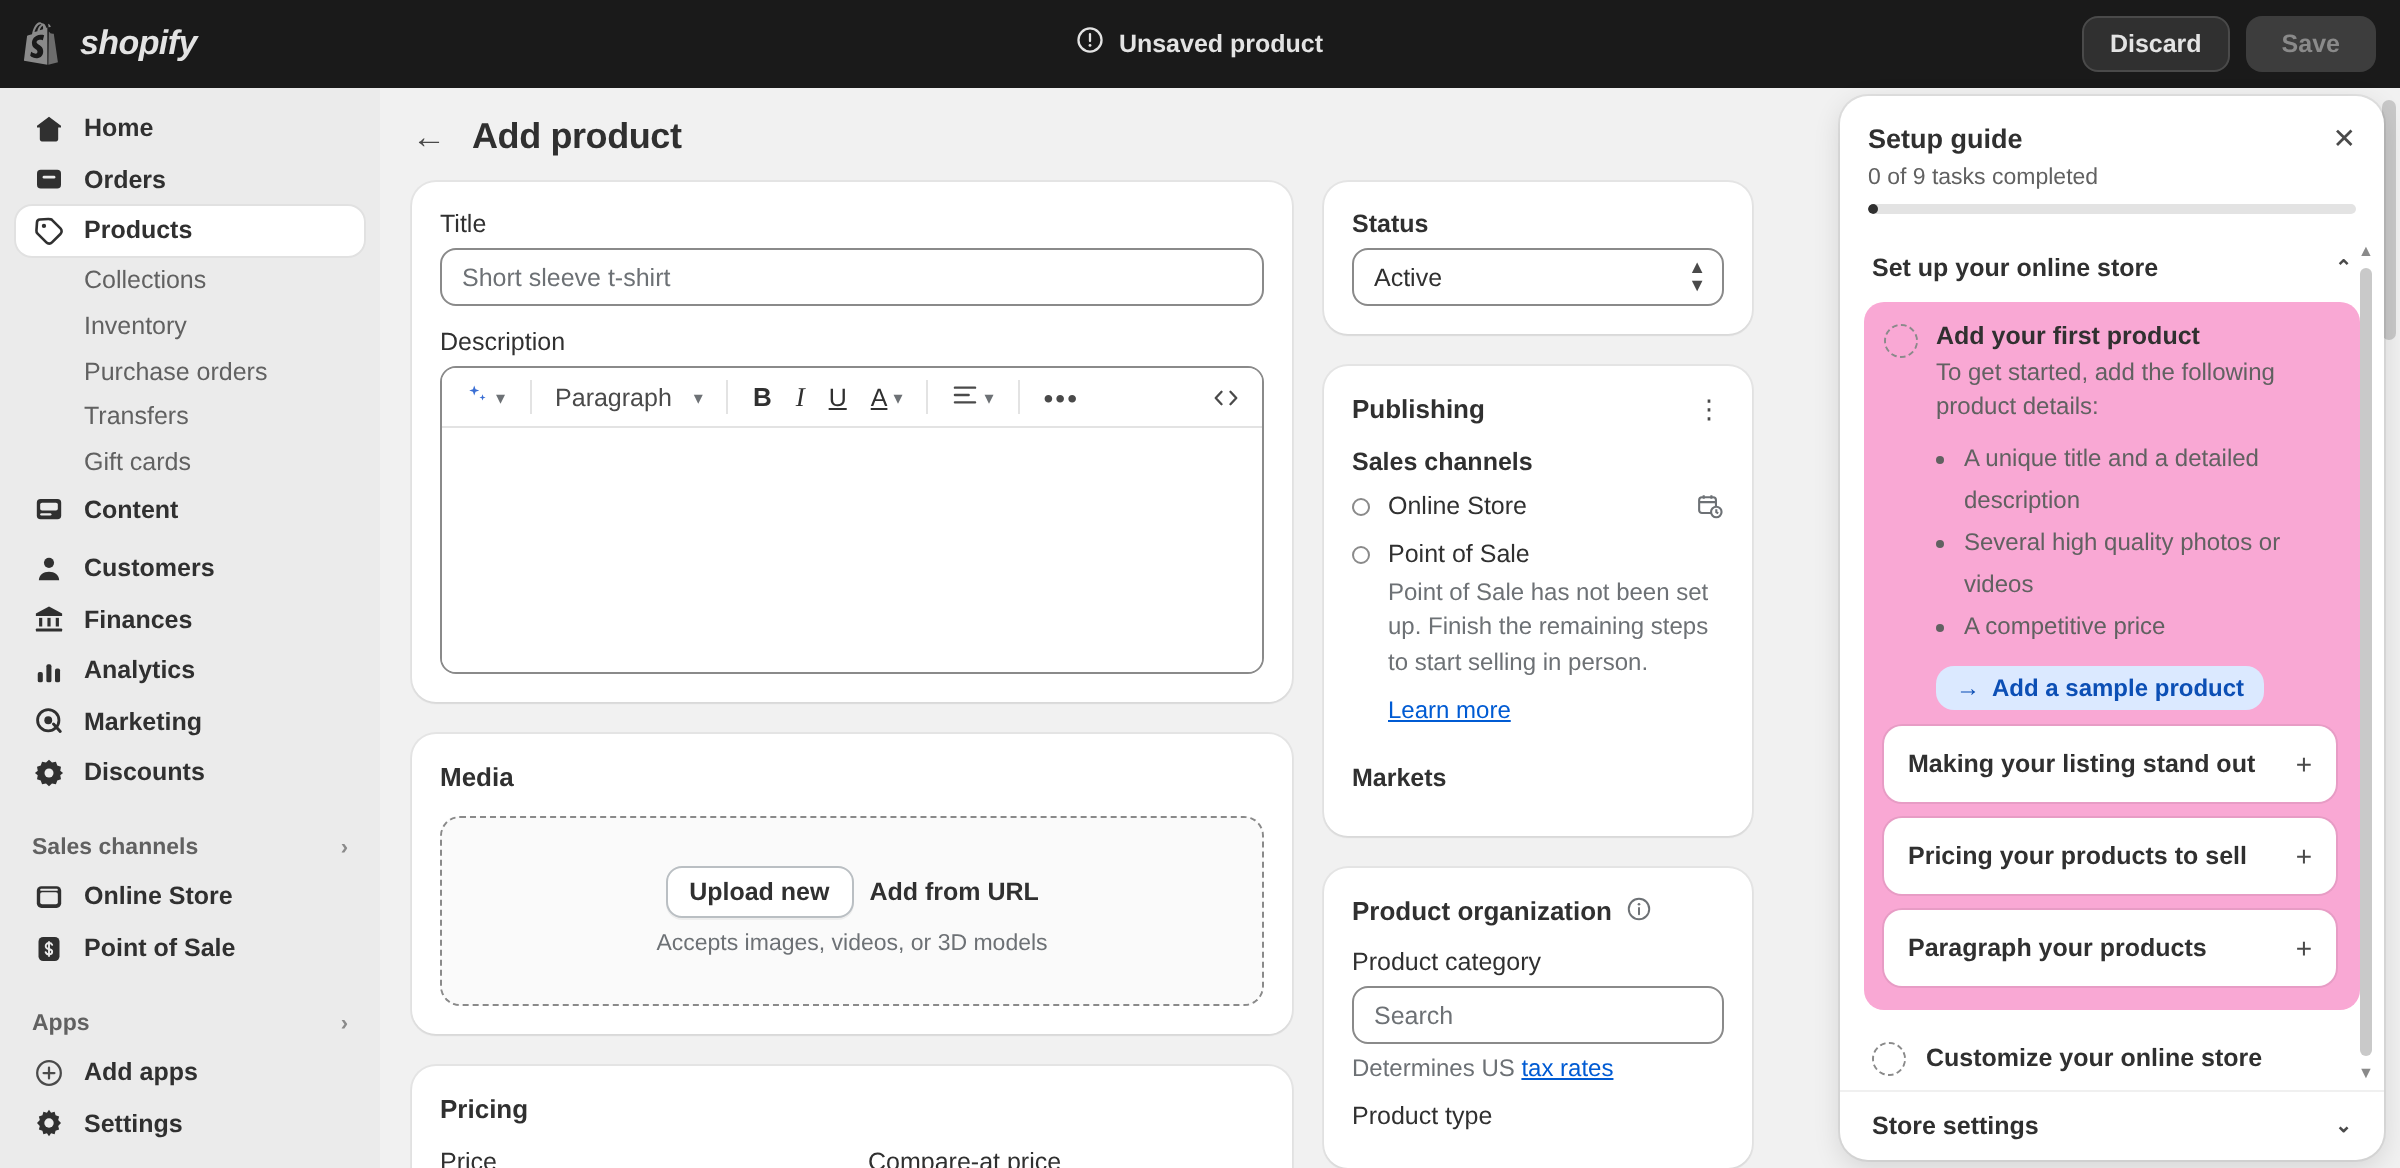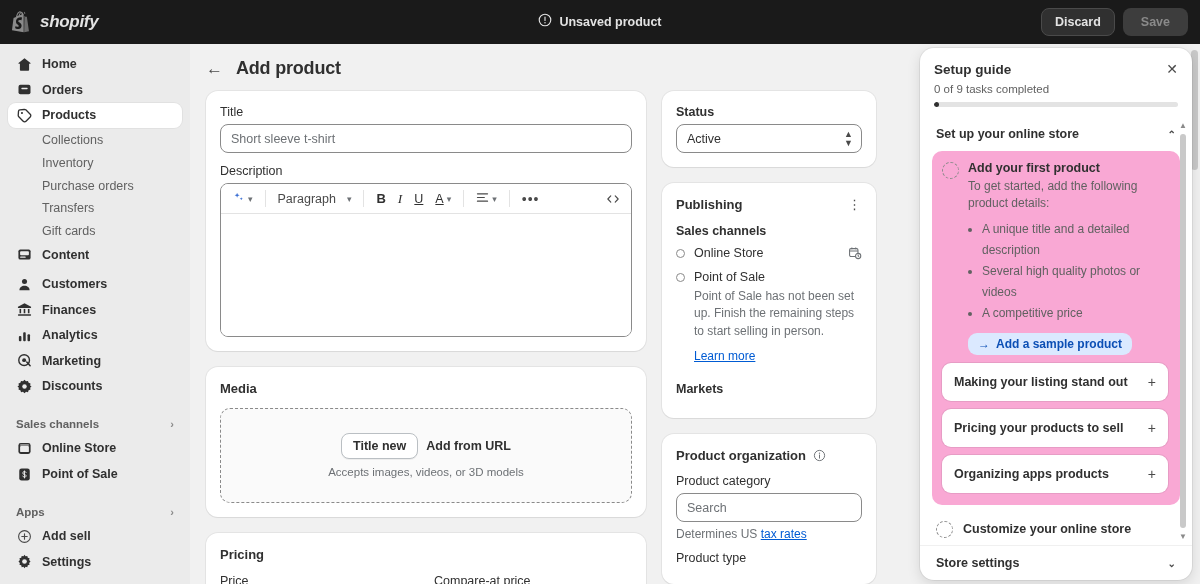--- a/index.html
+++ b/index.html
@@ -146,21 +146,21 @@
   .sub-label { font-size: 12.5px; font-weight: 700; color: #303030; margin: 12px 0 8px; }
   .chan-row { display: flex; align-items: center; gap: 9px; margin-bottom: 4px; }
   .radio-o {
     width: 9px; height: 9px; border: 1px solid #8a8a8a; border-radius: 50%;
     flex: 0 0 9px;
   }
   .chan-name { font-size: 12.5px; color: #303030; }
   .chan-icon { margin-left: auto; color: #6d7175; display:flex; }
   .help-text { font-size: 12px; color: #6d7175; line-height: 1.45; margin: 4px 0 0 18px; }
   .link-blue { color: #005bd3; font-size: 12px; text-decoration: underline; cursor: pointer; }
-  .card-title-row { display: flex; align-items: center; }
+  .card-title-row { display: flex; align-items: flex-start; }
   .kebab { margin-left: auto; color: #4a4a4a; font-size: 13px; cursor: pointer; letter-spacing: 1px;}
   .info-ico { margin-left: 7px; display:flex; }
   .determines { font-size: 12px; color: #6d7175; margin-top: 5px; }
 
   
   .guide {
     position: absolute; right: 8px; top: 48px; width: 272px; height: 532px;
     background: #fff; border-radius: 14px;
     box-shadow: 0 0 0 1px rgba(0,0,0,.06), 0 4px 14px rgba(0,0,0,.12);
     overflow: hidden; display: flex; flex-direction: column;
@@ -394,21 +394,21 @@
         <span class="chev">›</span>
       </div>
 
       <div class="nav-item">
         <span class="ico">
           <svg width="15" height="15" viewBox="0 0 16 16" fill="none">
               <circle cx="8" cy="8" r="6.3" stroke="#4a4a4a" stroke-width="1.2"></circle>
               <path d="M8 5.1v5.8M5.1 8h5.8" stroke="#4a4a4a" stroke-width="1.2" stroke-linecap="round"></path>
             </svg>
         </span>
-        <span>Add sell</span>
+        <span>Add apps</span>
       </div>
 
       <div class="nav-spacer"></div>
 
       <div class="nav-item settings-row">
         <span class="ico">
           <svg width="15" height="15" viewBox="0 0 16 16" fill="#303030">
               <path d="M8 .9l1.1 1.6 1.9-.5.5 1.9 1.9.6-.5 1.9L14.4 8l-1.5 1.6.5 1.9-1.9.6-.5 1.9-1.9-.5L8 15.1l-1.1-1.6-1.9.5-.5-1.9-1.9-.6.5-1.9L1.6 8l1.5-1.6-.5-1.9 1.9-.6.5-1.9 1.9.5L8 .9z"></path>
               <circle cx="8" cy="8" r="2.5" fill="#ebebeb"></circle>
             </svg>
@@ -476,21 +476,21 @@
                 </div>
               </div>
               <div class="editor-area"></div>
             </div>
           </div>
 
           <div class="card">
             <div class="card-title">Media</div>
             <div class="dropzone">
               <div class="dz-row">
-                <button class="btn-sec">Title new</button>
+                <button class="btn-sec">Upload new</button>
                 <span class="link-plain">Add from URL</span>
               </div>
               <div class="dz-hint">Accepts images, videos, or 3D models</div>
             </div>
           </div>
 
           <div class="card">
             <div class="card-title pricing-head">Pricing</div>
             <div class="price-grid">
               <div class="price-col">
@@ -614,21 +614,21 @@
 
         <div class="sub-card">
           <span>Making your listing stand out</span>
           <span class="plus">+</span>
         </div>
         <div class="sub-card">
           <span>Pricing your products to sell</span>
           <span class="plus">+</span>
         </div>
         <div class="sub-card">
-          <span>Organizing apps products</span>
+          <span>Paragraph your products</span>
           <span class="plus">+</span>
         </div>
       </div>
 
       <div class="task-simple" style="margin-top:6px">
         <span class="dashed-circle"></span>
         <span class="lbl">Customize your online store</span>
       </div>
 
       <div class="guide-scroll">

